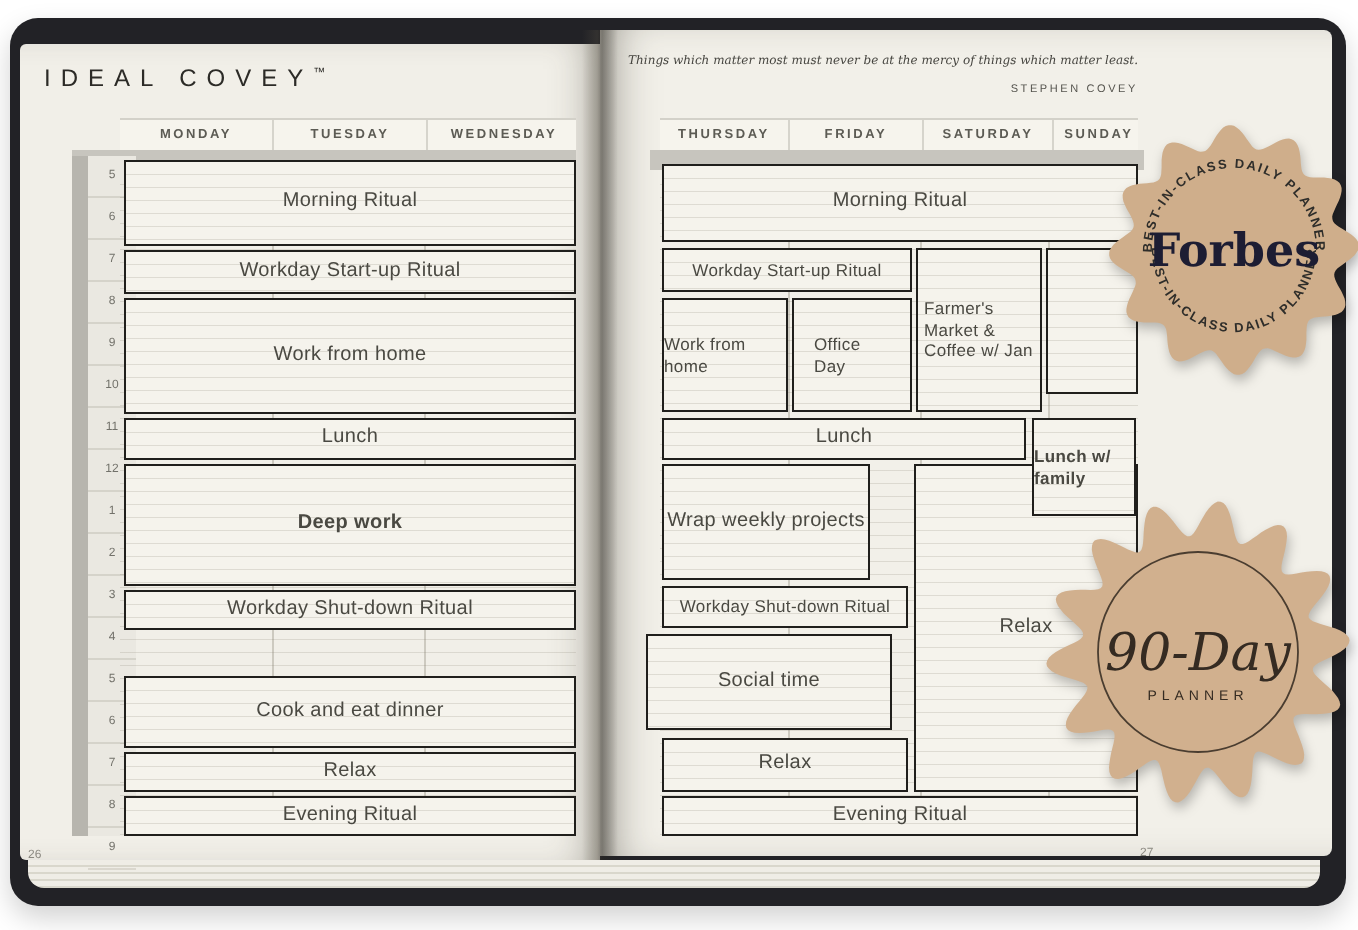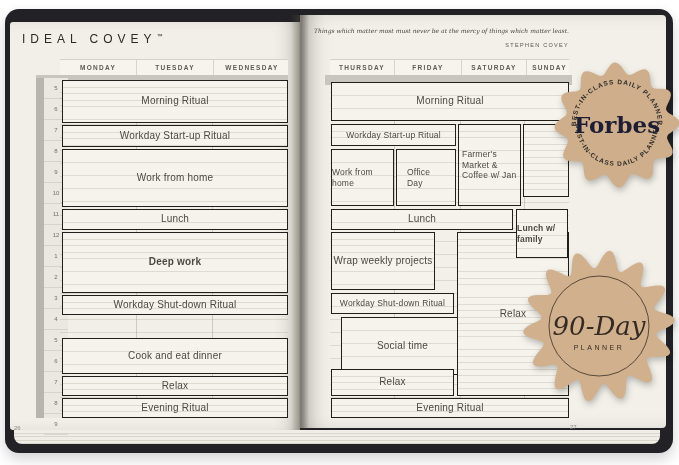--- a/index.html
+++ b/index.html
@@ -118,21 +118,21 @@
 
   <div class="blk" style="left:331px;top:82px;width:238px;height:39px;">Morning Ritual</div>
   <div class="blk sm nowrap" style="left:331px;top:124px;width:125px;height:22px;">Workday Start-up Ritual</div>
   <div class="blk sm" style="left:331px;top:149px;width:63px;height:57px;">Work from home</div>
   <div class="blk sm" style="left:458px;top:124px;width:63px;height:82px;padding:0 3px;">Farmer's Market &amp; Coffee w/ Jan</div>
   <div class="blk sm" style="left:396px;top:149px;width:60px;height:57px;padding:0 10px;">Office Day</div>
   <div class="blk" style="left:523px;top:124px;width:46px;height:73px;"></div>
   <div class="blk" style="left:331px;top:209px;width:182px;height:21px;">Lunch</div>
   <div class="blk" style="left:331px;top:232px;width:104px;height:58px;">Wrap weekly projects</div>
   <div class="blk sm nowrap" style="left:331px;top:293px;width:123px;height:21px;">Workday Shut-down Ritual</div>
-  <div class="blk" style="left:341px;top:317px;width:123px;height:58px;">Social time</div>
+  <div class="blk" style="left:323px;top:317px;width:123px;height:48px;">Social time</div>
   <div class="blk" style="left:331px;top:369px;width:123px;height:27px;">Relax</div>
   <div class="blk" style="left:457px;top:232px;width:112px;height:164px;">Relax</div>
   <div class="blk sm" style="left:516px;top:209px;width:52px;height:49px;font-weight:bold;">Lunch w/ family</div>
   <div class="blk" style="left:331px;top:398px;width:238px;height:20px;">Evening Ritual</div>
 
   <div class="pagenum" style="left:570px;top:424px;">27</div>
 
   <div class="spine"></div>
 
   <svg class="badge" style="left:552px;top:60px;" width="130" height="130" viewBox="0 0 130 130">

